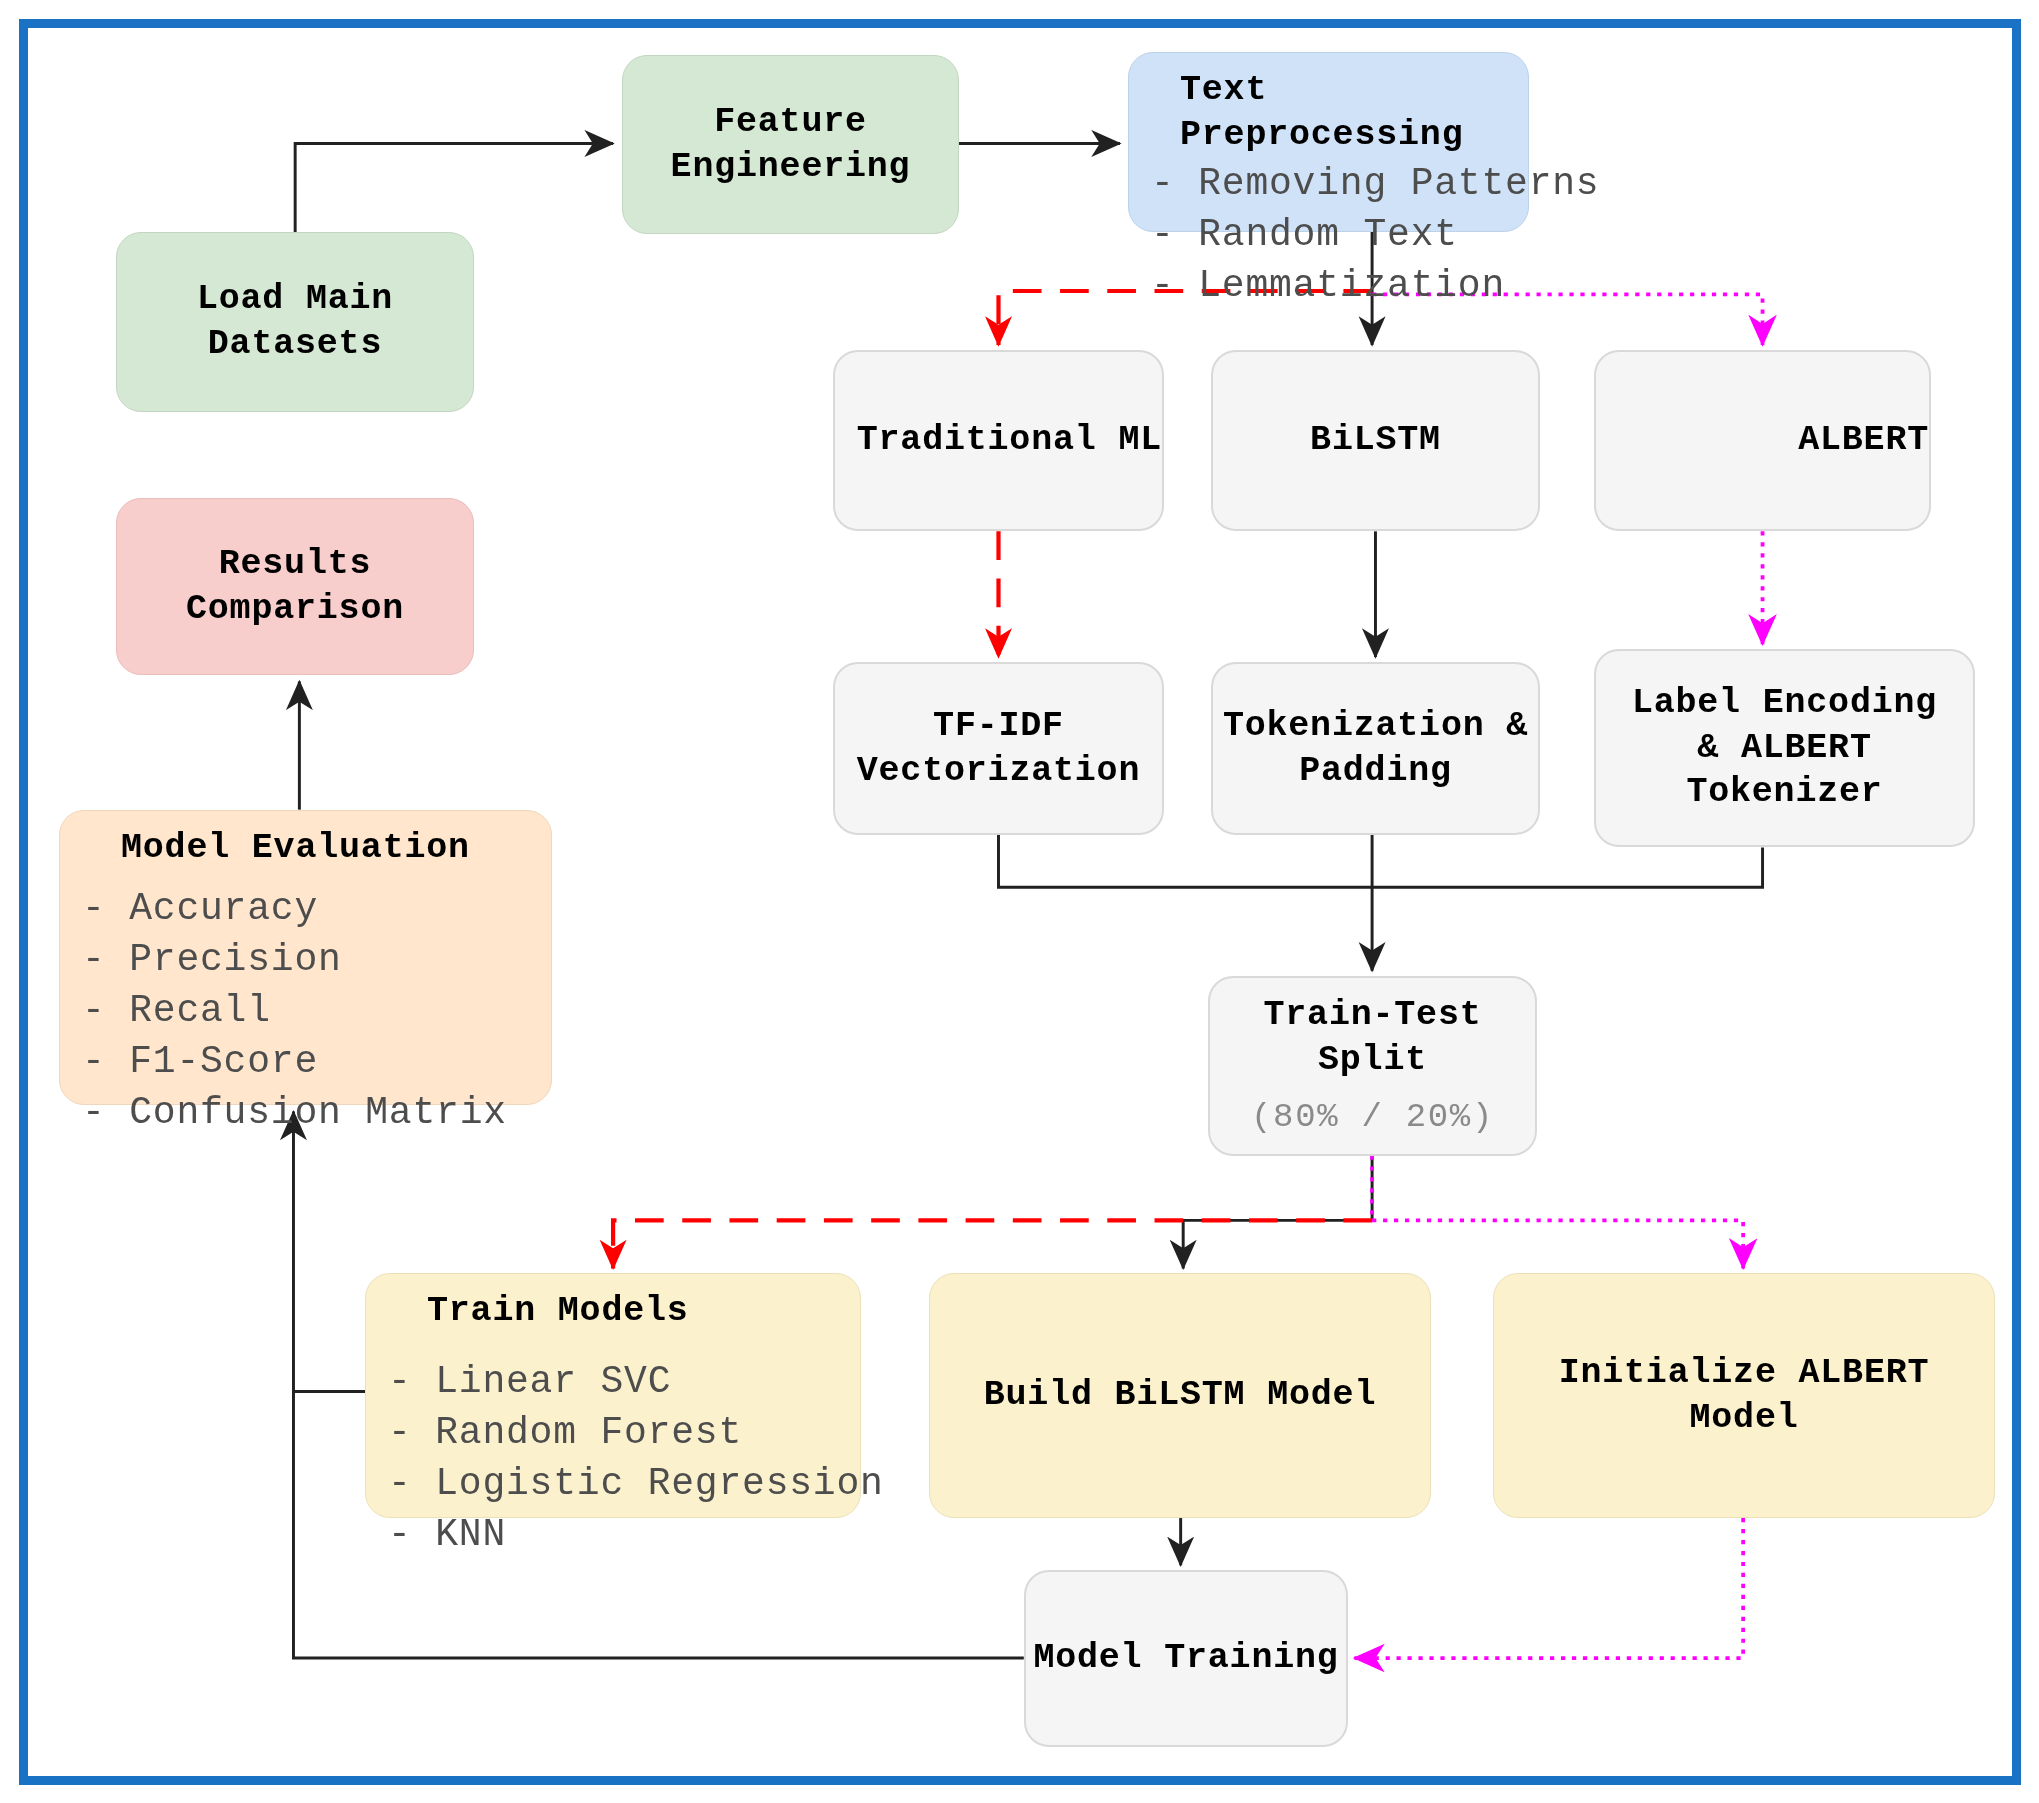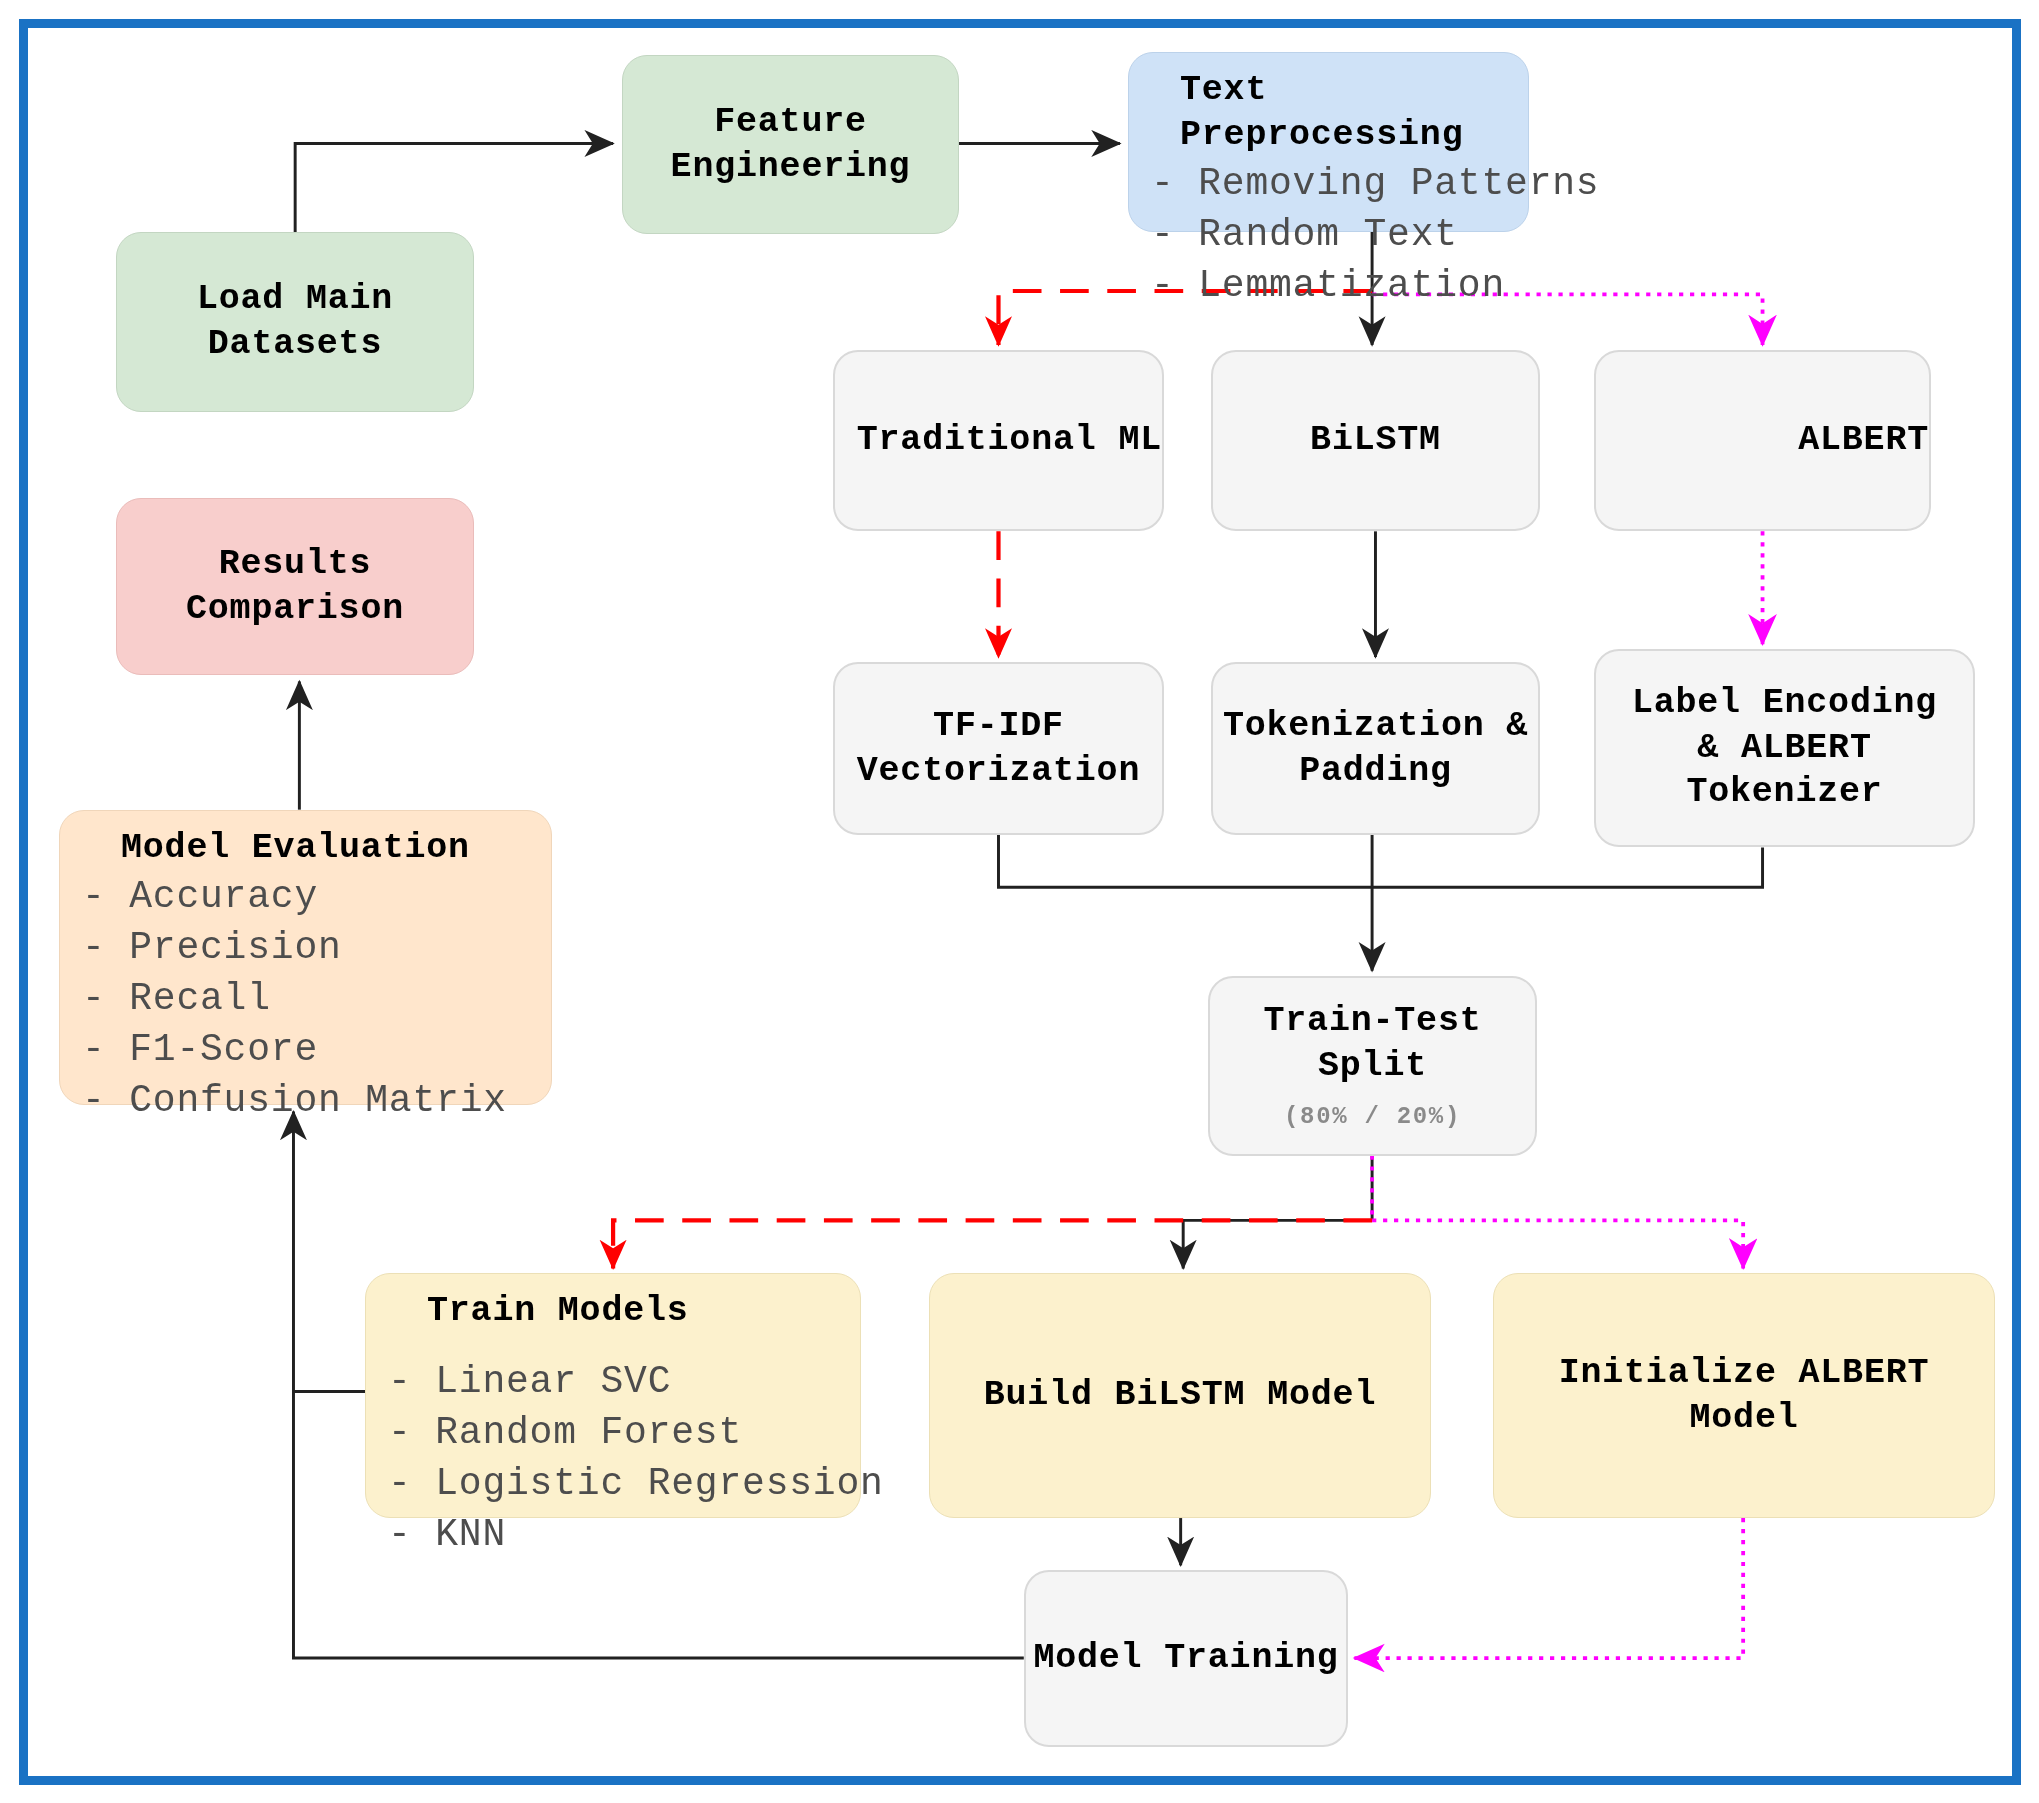--- a/index.html
+++ b/index.html
@@ -34,22 +34,22 @@
   .pink  {background:var(--c-pink,#f8cecc);  border:1.7px solid #eabcba;}
   .listbox{justify-content:flex-start;text-align:left;padding:15px 22px;}
   .listbox .box-title{margin:0 0 1.7px 39px;}
   .listbox.no-indent .box-title{margin-left:29px;}
   ul.items{list-style:none;margin:0;padding:0;}
   ul.items li{
     font-weight:normal;color:var(--c-subtext,#4d4d4d);
     font-size:38px;line-height:1.34;white-space:pre;
   }
   .subtitle{
-    font-weight:bold;color:var(--c-faint,#8a8a8a);
-    font-size:24px;margin-top:13px;letter-spacing:1.7px;
+    font-weight:normal;color:var(--c-faint,#8a8a8a);
+    font-size:34px;margin-top:13px;letter-spacing:1.7px;
   }
 </style>
 </head>
 <body>
 
 <div class="canvas">
 
   <div class="frame"></div>
 
   <svg class="edges" viewBox="0 0 2419 2139" xmlns="http://www.w3.org/2000/svg">
@@ -147,21 +147,21 @@
     <div class="box-title">Train-Test
 Split</div>
     <div class="subtitle">(80% / 20%)</div>
   </div>
 
   <div class="node pink" style="left:116px;top:498px;width:358px;height:177px;">
     <div class="box-title">Results
 Comparison</div>
   </div>
 
-  <div class="node orange listbox" style="left:59px;top:810px;width:493px;height:295px;">
+  <div class="node orange listbox" style="left:59px;top:810px;width:493px;height:295px;gap:12px;">
     <div class="box-title">Model Evaluation</div>
     <ul class="items">
       <li>- Accuracy</li>
       <li>- Precision</li>
       <li>- Recall</li>
       <li>- F1-Score</li>
       <li>- Confusion Matrix</li>
     </ul>
   </div>
 

